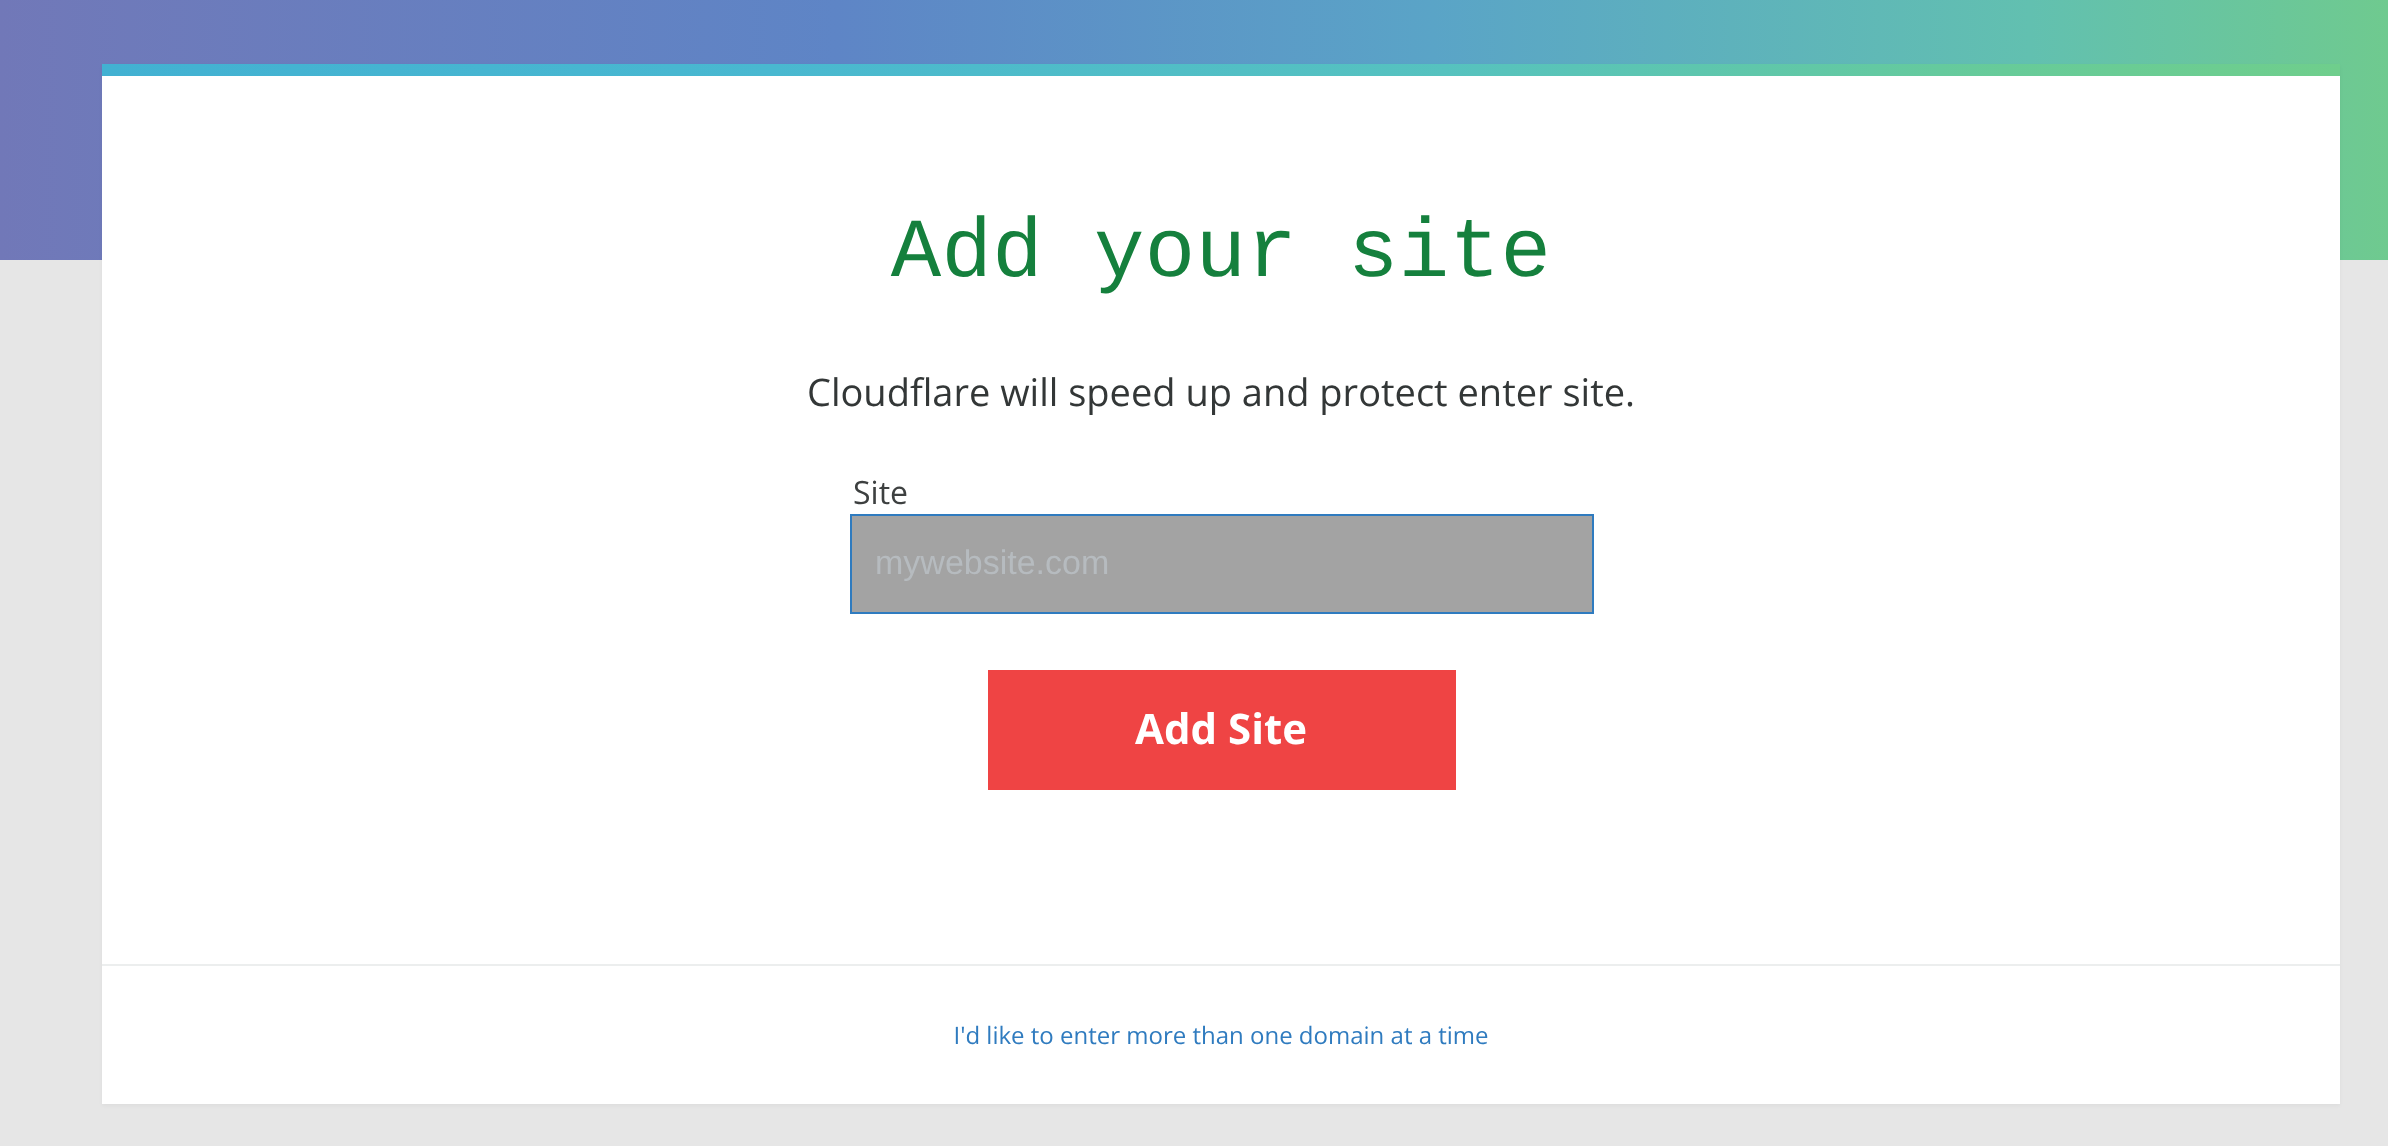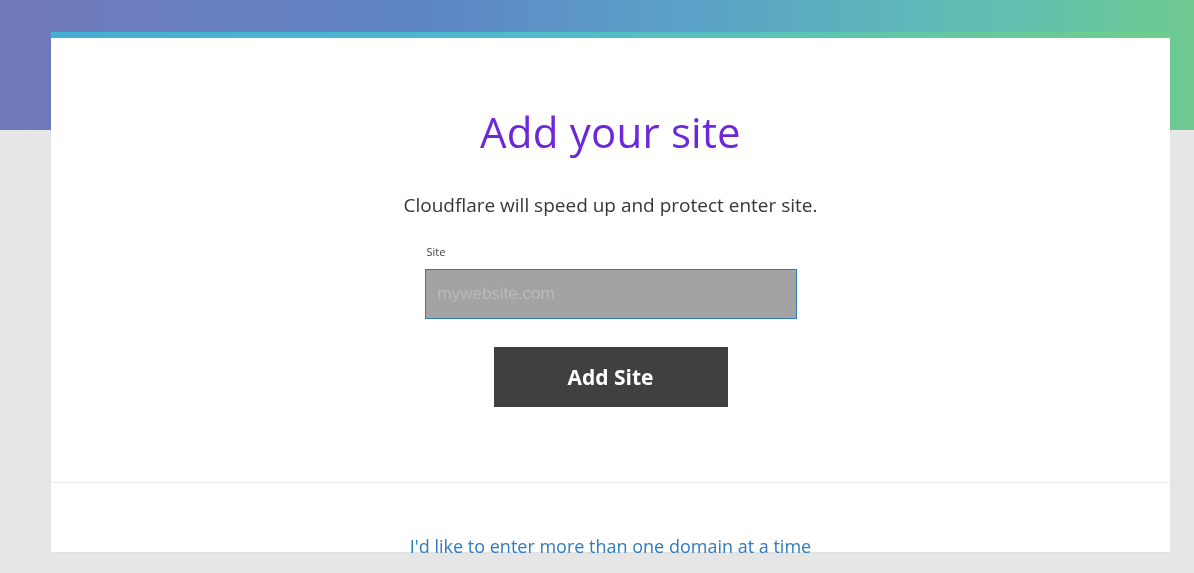--- a/index.html
+++ b/index.html
@@ -41,39 +41,39 @@
   .content {
     width: 100%;
     display: flex;
     flex-direction: column;
     align-items: center;
   }
   .title {
     margin-top: 65px;
     font-size: 42px;
     font-weight: 400;
-    color: #6d28d9;
+    color: #15803d;
     letter-spacing: 0.2px;
+    font-family: Liberation Mono, monospace;
   }
   .subtitle {
     margin-top: 32px;
     font-size: 19px;
     color: #333737;
   }
   .field-wrap {
     margin-top: 26px;
     width: 372px;
     display: flex;
     flex-direction: column;
     align-items: flex-start;
   }
   .field-label {
-    font-size: 11px;
+    font-size: 16px;
     color: #3d4040;
-    margin-bottom: 10px;
     margin-left: 2px;
     text-align: center;
   }
   .site-input {
     width: 372px;
     height: 50px;
     border: 1px solid #2f7bbf;
     box-sizing: border-box;
     font-size: 17px;
     padding: 0 12px;
@@ -82,42 +82,42 @@
     background: #a3a3a3;
   }
   .site-input::placeholder {
     color: #b6bbbf;
     font-weight: 300;
   }
   .add-btn {
     margin-top: 28px;
     width: 234px;
     height: 60px;
-    background: #404040;
+    background: #ef4444;
     color: #ffffff;
     border: none;
     font-size: 21px;
     font-weight: 700;
     cursor: pointer;
     font-family: inherit;
   }
   .divider {
     position: absolute;
     left: 0;
     right: 0;
     top: 444px;
     height: 0;
     border-top: 1px solid #eceeee;
   }
   .multi-link {
     position: absolute;
     left: 0; right: 0;
-    top: 496px;
+    top: 471px;
     text-align: center;
-    font-size: 18px;
+    font-size: 12px;
     color: #2f7bbf;
     cursor: pointer;
     text-decoration: none;
   }
 </style>
 </head>
 <body>
 
 <div class="gradient-bar"></div>
 

